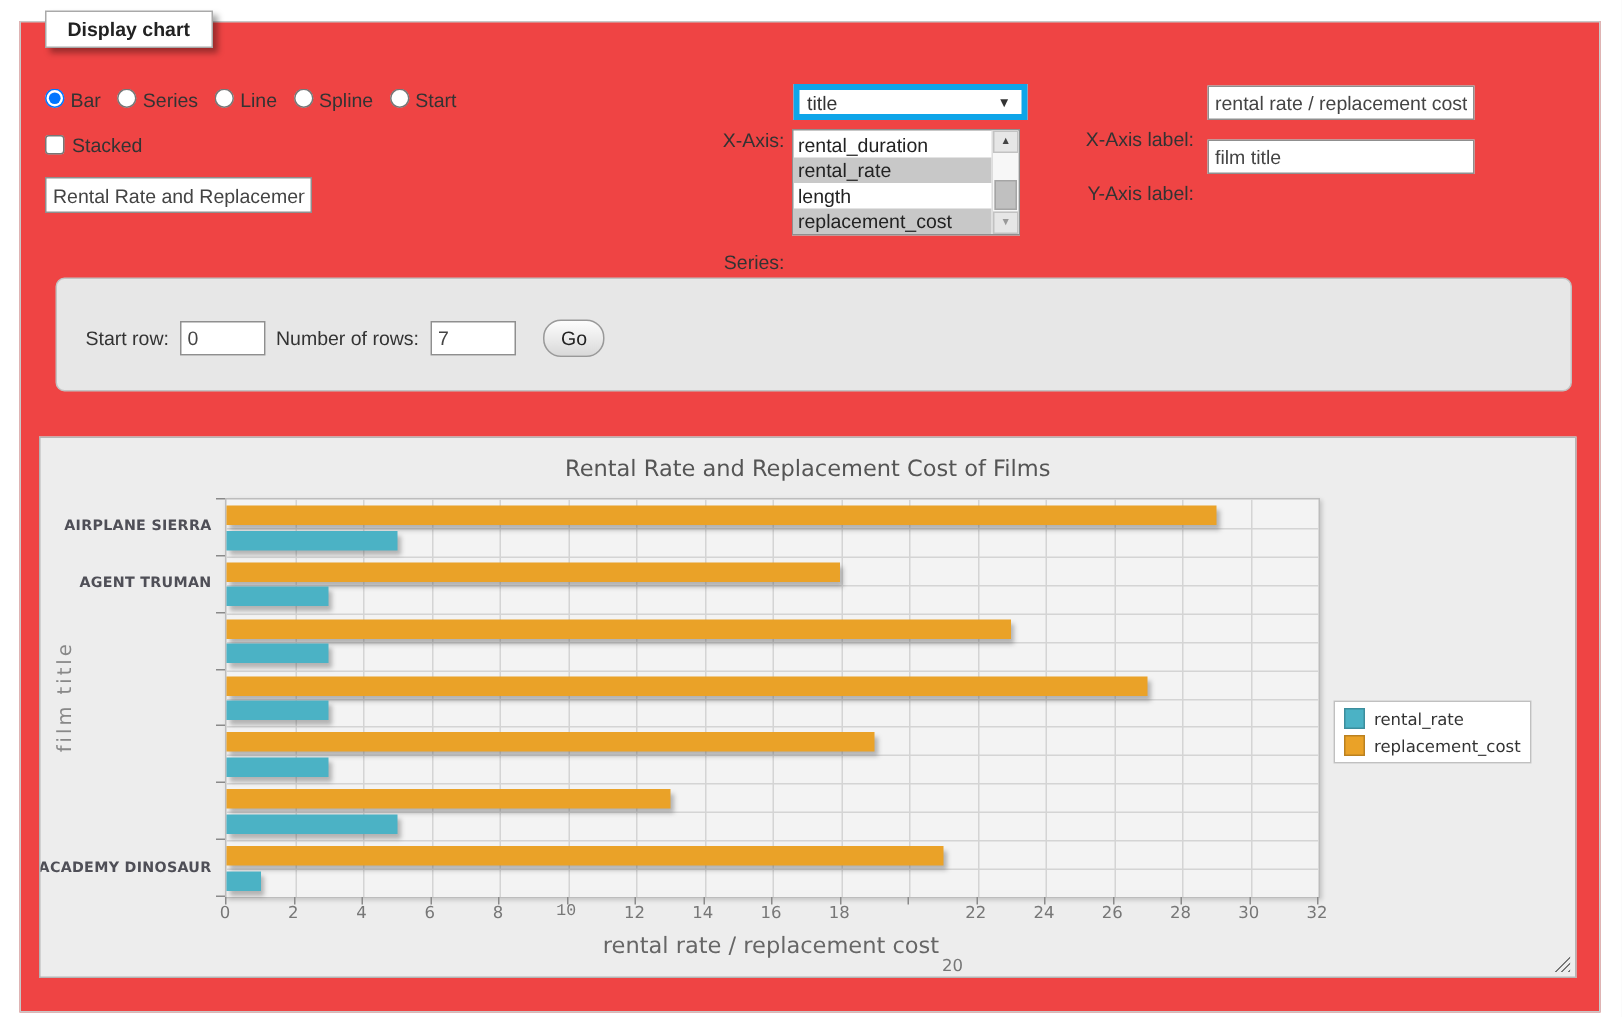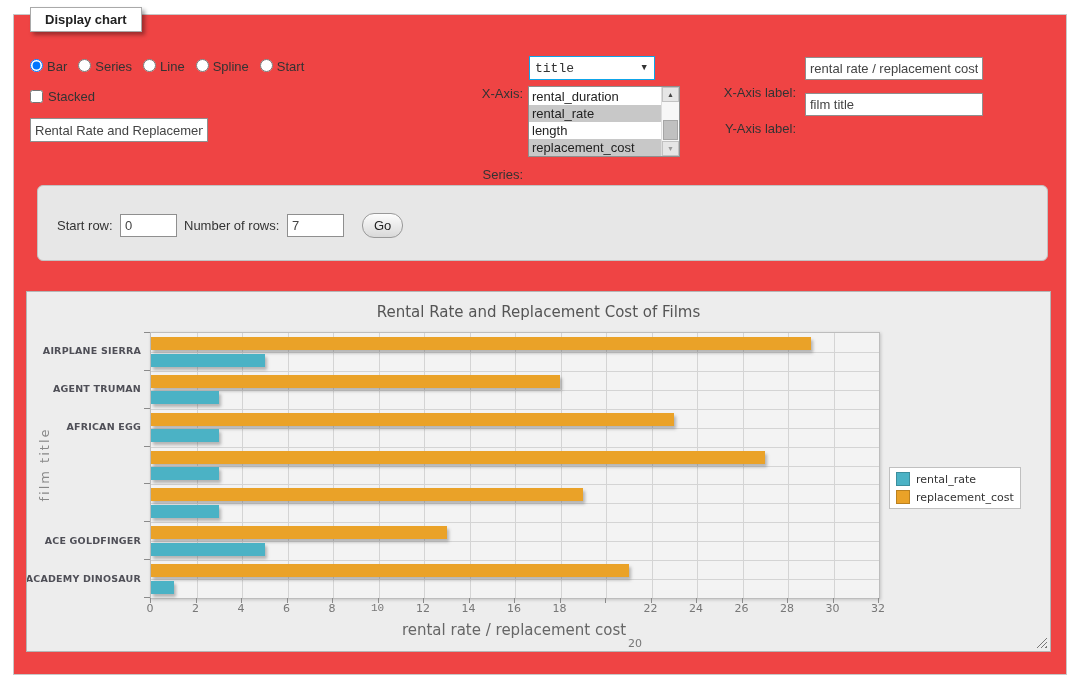--- a/index.html
+++ b/index.html
@@ -24,23 +24,23 @@
       font-family:"Liberation Sans",sans-serif;font-size:13px;color:#444;padding:0 4px;}
   .title-input{left:16px;top:103px;width:178px;height:24px;}
 
   .lab{position:absolute;font-size:13px;color:#333;}
   .r{text-align:right;margin-top:24px;}
   .xaxis-lab{left:420px;top:47px;width:89px;}
   .series-lab{left:420px;top:128px;width:89px;}
   .xl-lab{left:693px;top:46px;width:89px;}
   .yl-lab{left:693px;top:82px;width:89px;}
 
-  .select{position:absolute;left:515px;top:41px;width:126px;height:24px;background:#fff;
-          border:1px solid #0ea5e9;box-sizing:border-box;display:flex;align-items:center;
-          justify-content:space-between;padding:0 7px 0 5px;cursor:default;font-family:Liberation Mono, monospace;}
+  .select{position:absolute;left:515px;top:41px;width:156px;height:24px;background:#fff;
+          border:4px solid #0ea5e9;box-sizing:border-box;display:flex;align-items:center;
+          justify-content:space-between;padding:0 7px 0 5px;cursor:default;}
   .select .arr{font-size:9px;color:#333;}
 
   .listbox{position:absolute;left:514px;top:71px;width:152px;height:71px;background:#fff;
            border:1px solid #8f8f8f;box-sizing:border-box;overflow:hidden;}
   .lb-opts{position:absolute;left:0;top:1px;right:17px;bottom:0;}
   .lb-opt{height:17px;line-height:17px;padding-left:3px;font-size:13px;color:#222;white-space:nowrap;}
   .lb-opt.sel{background:#c8c8c8;}
   .sbar{position:absolute;right:0;top:0;bottom:0;width:17px;background:#f7f7f7;border-left:1px solid #ddd;}
   .sbtn{position:absolute;left:0;right:0;height:15px;background:#e6e6e6;color:#444;font-size:7px;
         display:flex;align-items:center;justify-content:center;border:1px solid #c2c2c2;box-sizing:border-box;}
@@ -253,17 +253,15 @@
       <div class="tick-l" style="top: 40px;"></div>
       <div class="tick-l" style="top: 77.8571px;"></div>
       <div class="tick-l" style="top: 115.714px;"></div>
       <div class="tick-l" style="top: 153.571px;"></div>
       <div class="tick-l" style="top: 191.429px;"></div>
       <div class="tick-l" style="top: 229.286px;"></div>
       <div class="tick-l" style="top: 267.143px;"></div>
       <div class="tick-l" style="top: 305px;"></div>
       <div class="cat" style="top: 40px; height: 37.8571px;">AIRPLANE SIERRA</div>
       <div class="cat" style="top: 77.8571px; height: 37.8571px;">AGENT TRUMAN</div>
-      <div class="cat" style="top: 115.714px; height: 37.8571px;">AFRICAN EGG</div>
-      <div class="cat" style="top: 229.286px; height: 37.8571px;">ACE GOLDFINGER</div>
       <div class="cat" style="top: 267.143px; height: 37.8571px;">ACADEMY DINOSAUR</div>
     </div>
 </div>
 
 </body></html>

